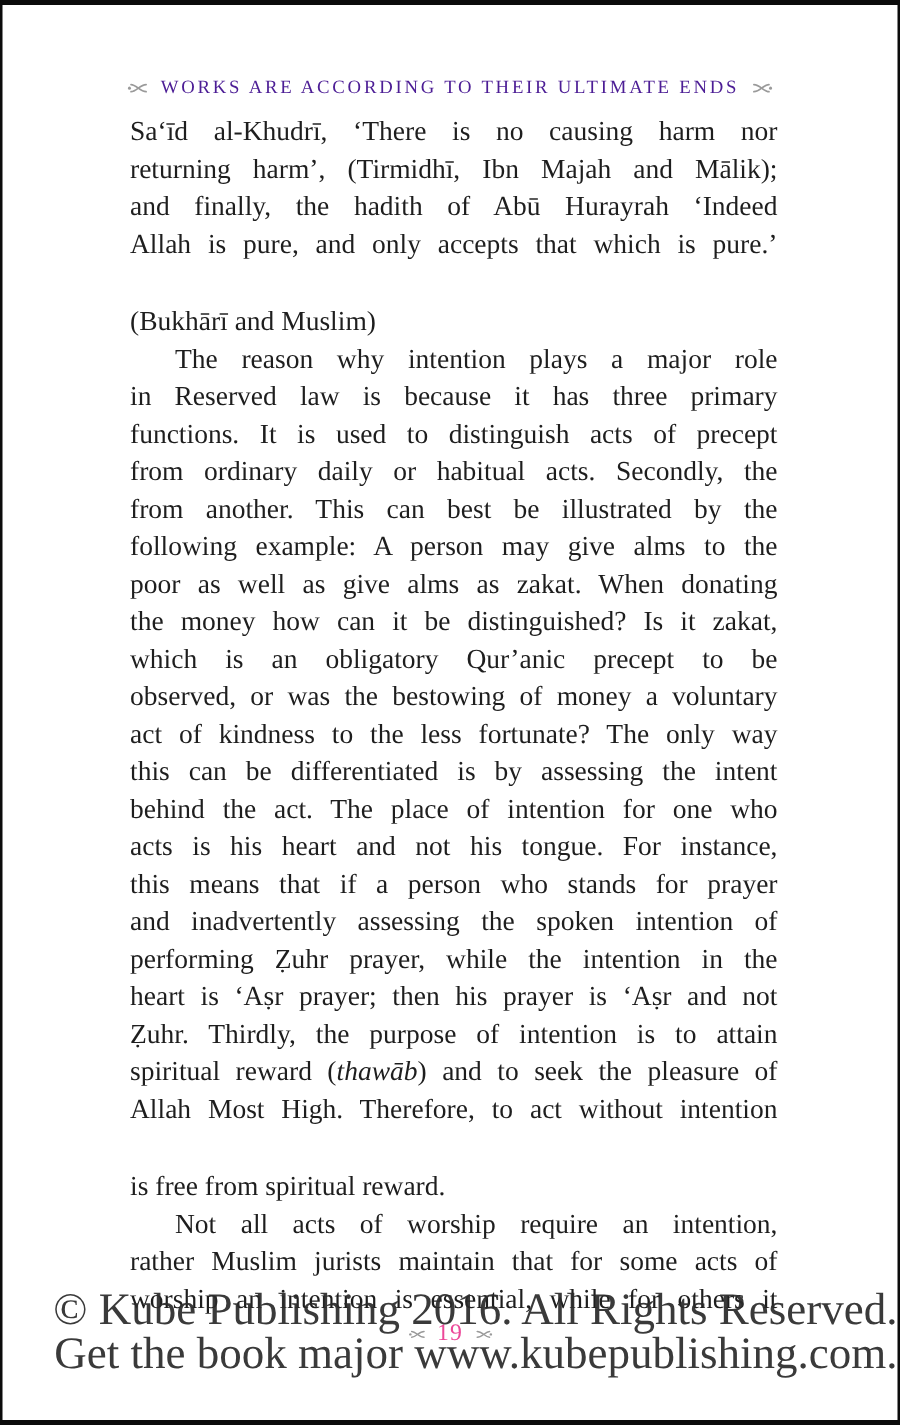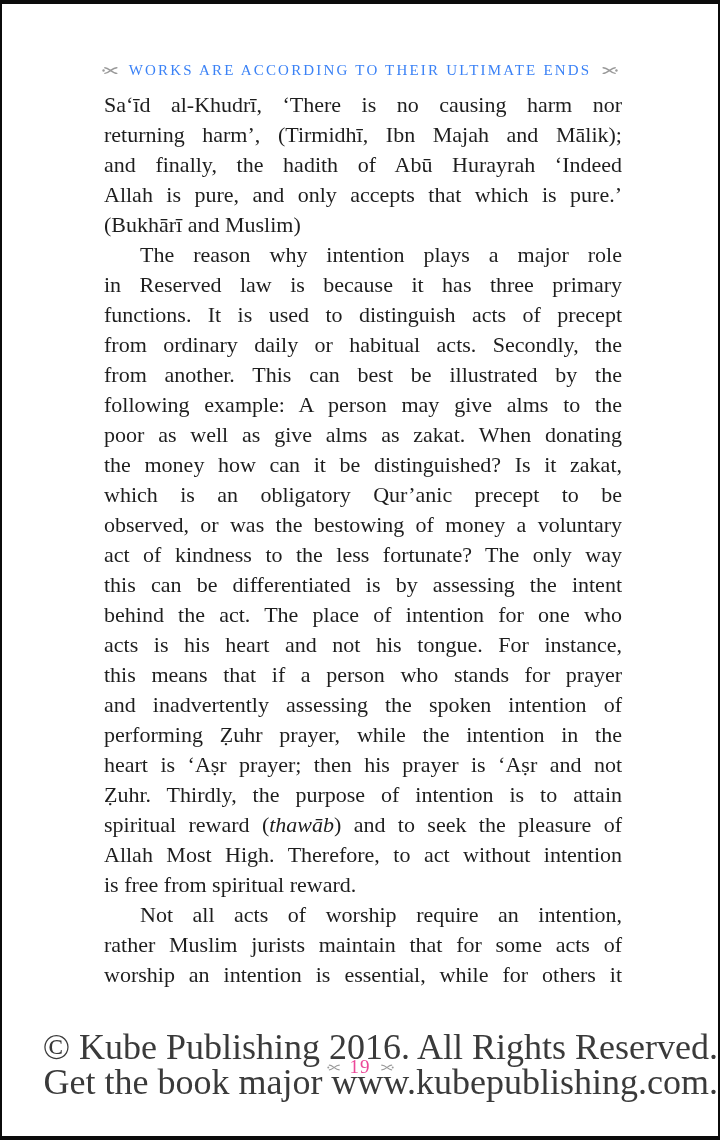--- a/index.html
+++ b/index.html
@@ -16,39 +16,39 @@
     font-family:"Liberation Serif","DejaVu Serif",serif;
     color:#1f1f1f;
   }
   .running-header{
     position:absolute;top:58px;left:0;right:0;
     display:flex;align-items:center;justify-content:center;gap:10px;
   }
   .htitle{
     font-size:15px;
     letter-spacing:2.2px;
-    color:#3b82f6;
+    color:#4c1d95;
     white-space:nowrap;
   }
   .orn{display:inline-flex;align-items:center;}
   .orn.flip svg{transform:scaleX(-1);}
   .body-text{
     position:absolute;
     top:86px;left:102px;width:518px;
     font-size:22px;
     line-height:30px;
     color:#1e1e1e;
   }
   .para{margin:0;}
   .line{
     text-align:justify;
     text-align-last:justify;
     min-height:30px;
   }
-  .line.endline{text-align-last:left;}
+  .line.endline{text-align-last:left;margin-top:32px;}
   .line.indent{text-indent:36px;}
   .line i{font-style:italic;}
   .page-footer{
     position:absolute;top:1052px;left:0;right:0;
     display:flex;align-items:center;justify-content:center;gap:9px;
     z-index:1;
   }
   .pagenum{
     font-size:19px;
     letter-spacing:1px;

